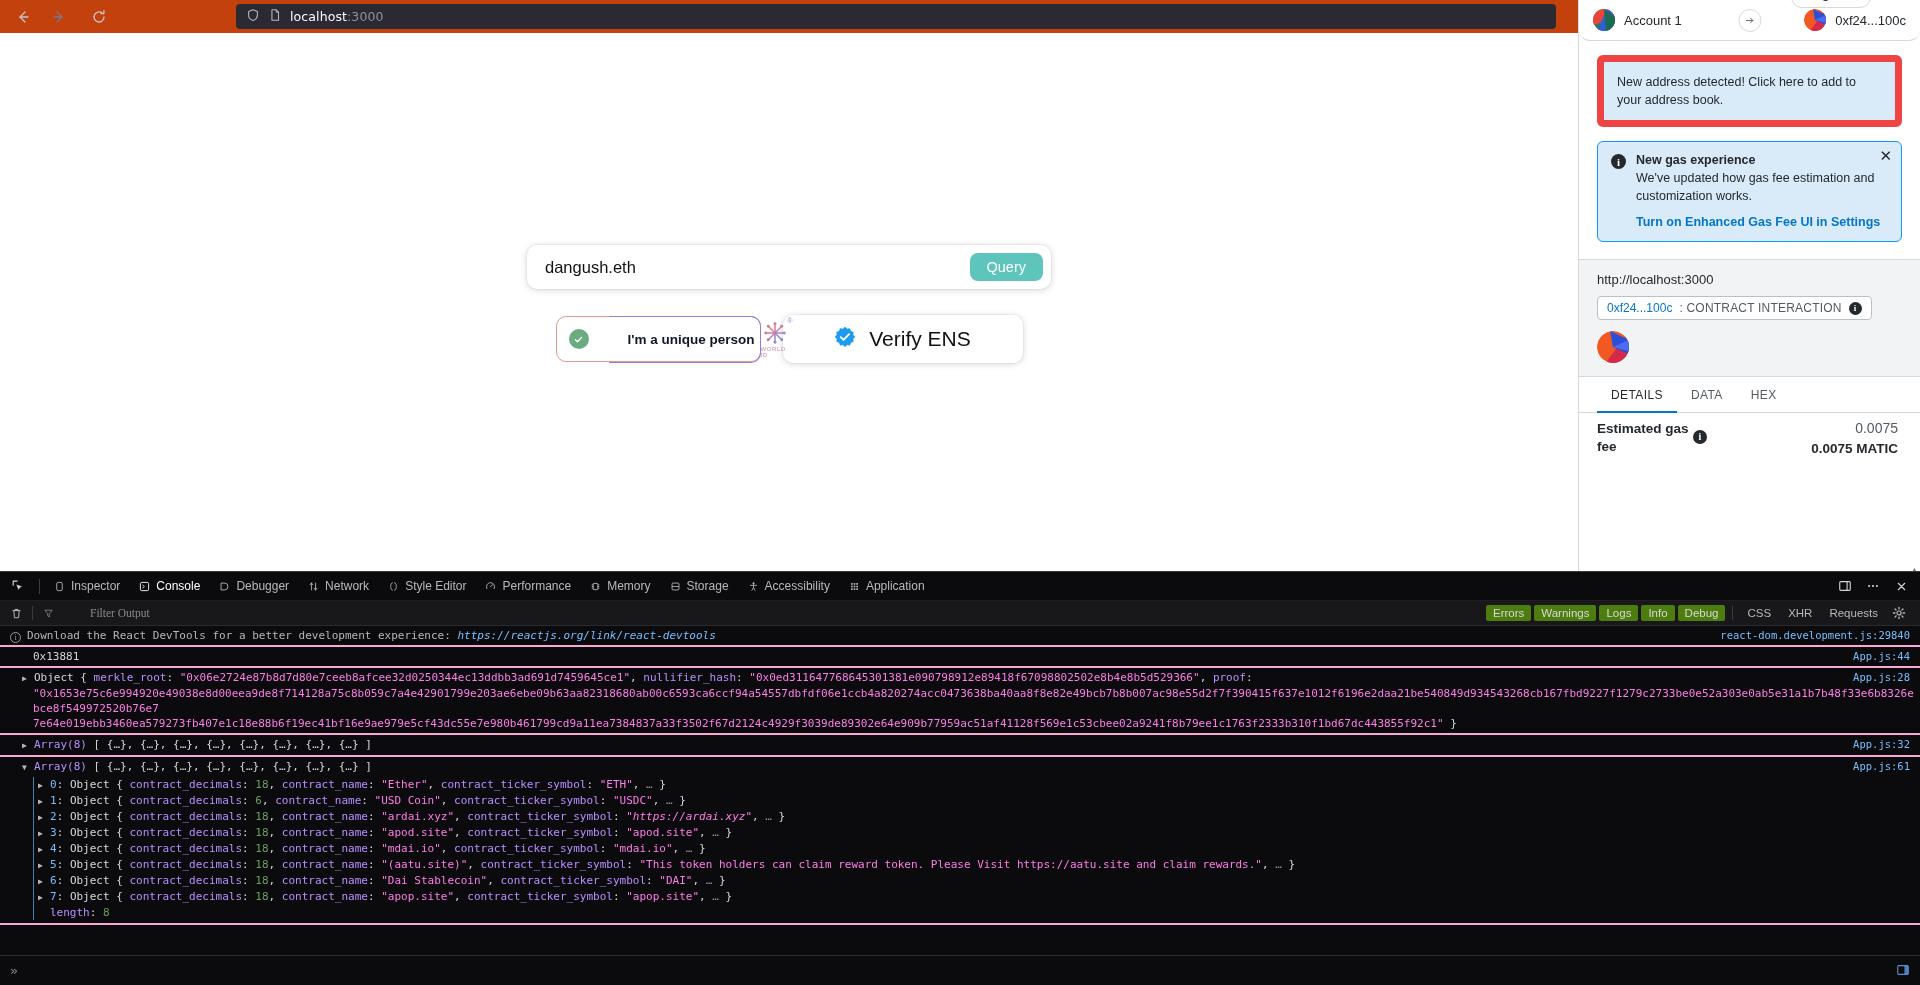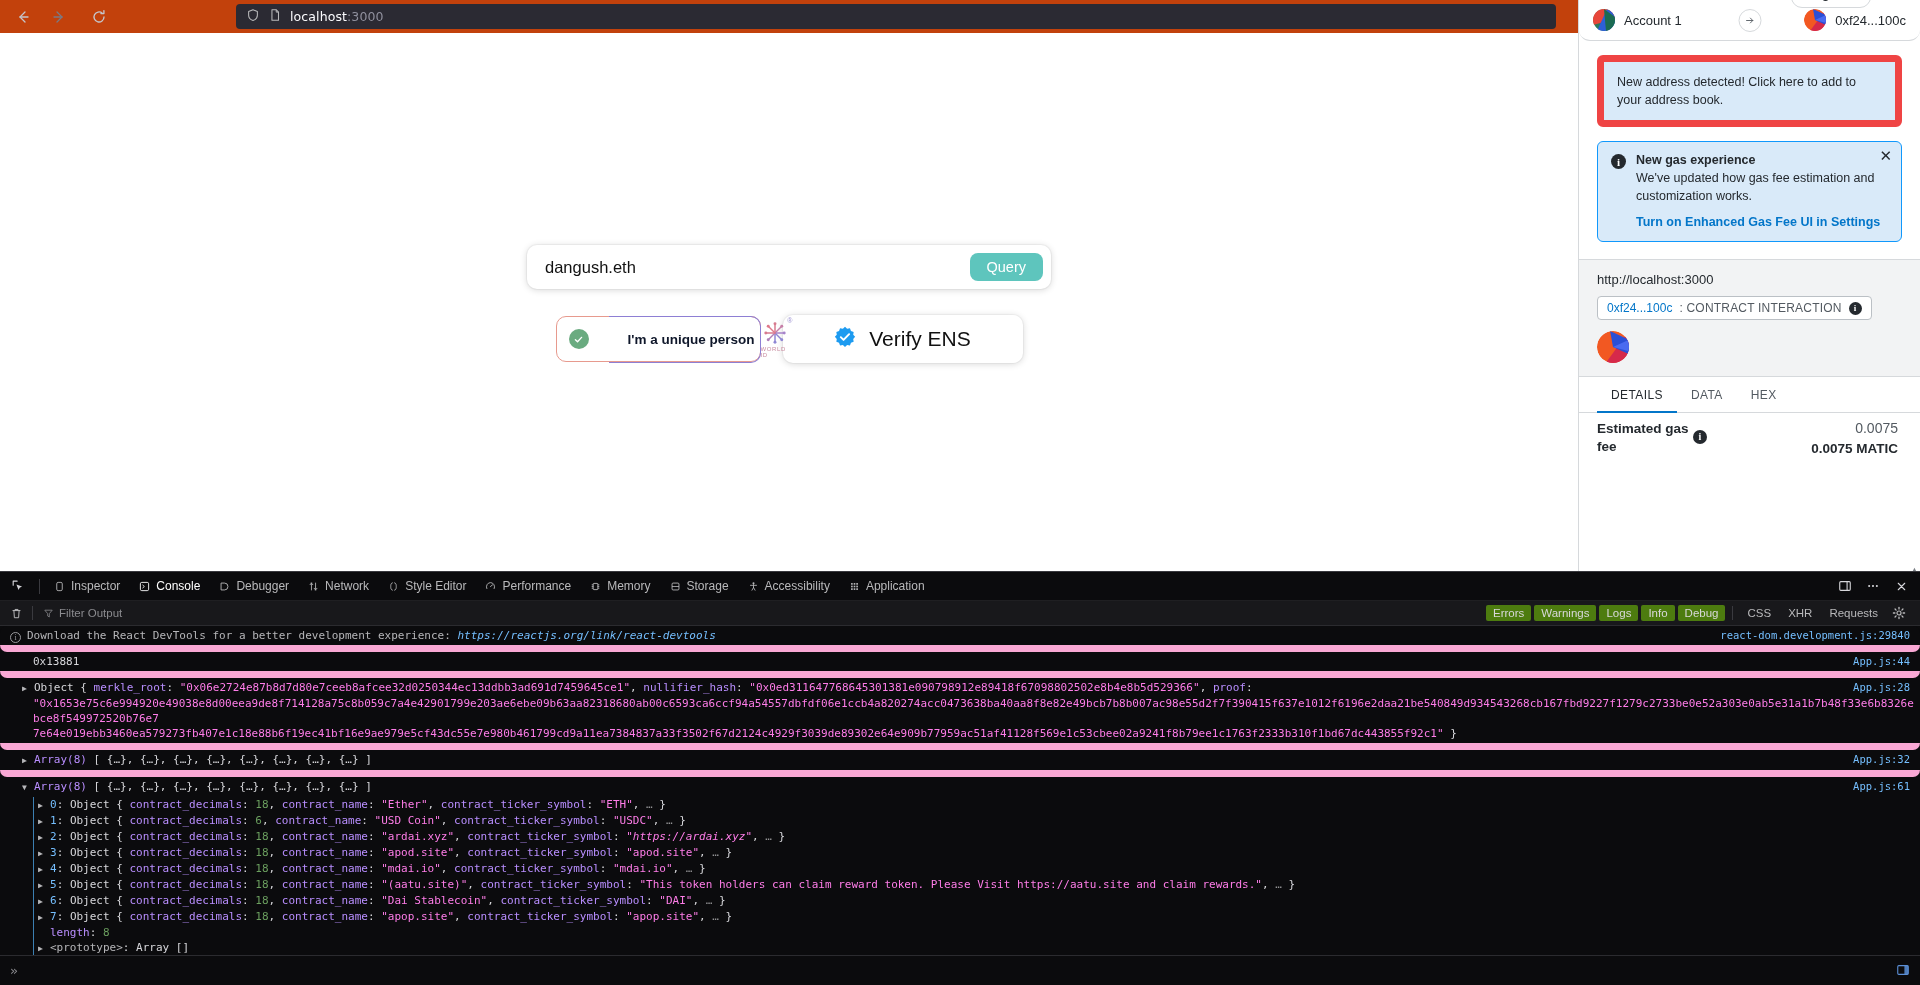--- a/index.html
+++ b/index.html
@@ -358,46 +358,45 @@
     gap: 6px;
   }
   .dt-trash { width: 20px; height: 20px; display: flex; align-items: center; justify-content: center; cursor: pointer; }
   .dt-vsep { width: 1px; height: 14px; background: #3a3a3f; }
   .dt-filterinput {
     display: flex; align-items: center; gap: 5px;
     padding-left: 4px; min-width: 180px;
   }
   .dt-filterinput input {
     background: transparent; border: none; outline: none;
-    font-family: Liberation Sans, sans-serif;
-    font-size: 11.5px; color: #b9b9bb; width: 150px;
+    font-family: Liberation Serif, serif;
+    font-size: 11.5px; color: #b9b9bb; width: 150px; margin-left: 31px;
   }
   .dt-filterinput input::placeholder { color: #8b8b8f; }
   .dt-filters-right {
     margin-left: auto; display: flex; align-items: center; gap: 3px; padding-right: 4px;
   }
   .dt-fbtn {
     font-family: "Liberation Sans", sans-serif;
     font-size: 11.5px; color: #d8d8da;
     padding: 2px 7px; border-radius: 2px;
     background: #4d7c0f; cursor: pointer;
   }
   .dt-fbtn.plain { background: transparent; color: #b9b9bb; }
 
   .dt-console { position: absolute; top: 54px; left: 0; right: 0; bottom: 30px; overflow: hidden; }
 
   .cline {
     position: relative;
-    border-bottom: 7px solid #f9a8d4;
+    border-bottom: 2px solid #f9a8d4;
     padding: 2px 0 2px 0;
     min-height: 17px;
     font-size: 11px;
     line-height: 15px;
     color: #d7d7db;
-    border-radius: 7px;
   }
   .cline .src {
     position: absolute; right: 10px; top: 2px;
     font-size: 10.5px; color: #75bfff;
     font-family: "DejaVu Sans Mono", monospace;
     cursor: pointer;
   }
   .cline-info { background: #0b0b0d; padding-left: 10px; color: #b6b6b9; }
   .cline .ic-info {
     display: inline-flex; align-items: center; justify-content: center;
@@ -884,23 +883,20 @@
         </div>
 
         <div style="padding-left:16px">
           <span class="tri">▶</span><span class="tok-idx">7</span><span class="tok-plain">: </span><span class="tok-obj">Object {</span> <span class="tok-key">contract_decimals</span><span class="tok-plain">: </span><span class="tok-num">18</span><span class="tok-plain">, </span><span class="tok-key">contract_name</span><span class="tok-plain">: </span><span class="tok-str">"apop.site"</span><span class="tok-plain">, </span><span class="tok-key">contract_ticker_symbol</span><span class="tok-plain">: </span><span class="tok-str">"apop.site"</span><span class="tok-plain">, </span><span class="tok-grey">…</span> <span class="tok-obj">}</span>
         </div>
 
         <div style="padding-left:28px">
           <span class="tok-key">length</span><span class="tok-plain">: </span><span class="tok-num">8</span>
         </div>
 
-        <div style="padding-left:16px">
-          <span class="tri">▶</span><span class="tok-proto">&lt;prototype&gt;</span><span class="tok-plain">: </span><span class="tok-plain">Array []</span>
-        </div>
       </div>
     </div>
   </div>
 
   <div class="dt-prompt">
     <span class="dt-prompt-caret">»</span>
     <span class="dt-prompt-right">
       <svg width="14" height="14" viewBox="0 0 16 16">
           <rect x="2" y="3" width="12" height="10" rx="1.2" fill="none" stroke="#5b8fd6" stroke-width="1.25"></rect>
           <rect x="9.6" y="3" width="4.4" height="10" fill="#5b8fd6" opacity="0.85"></rect>

